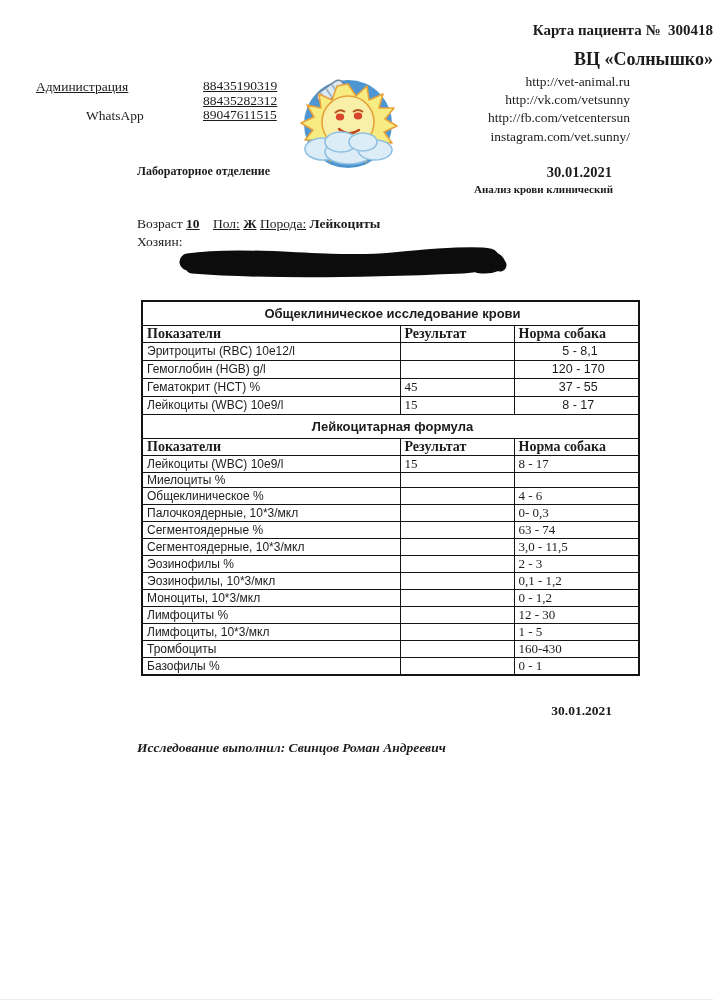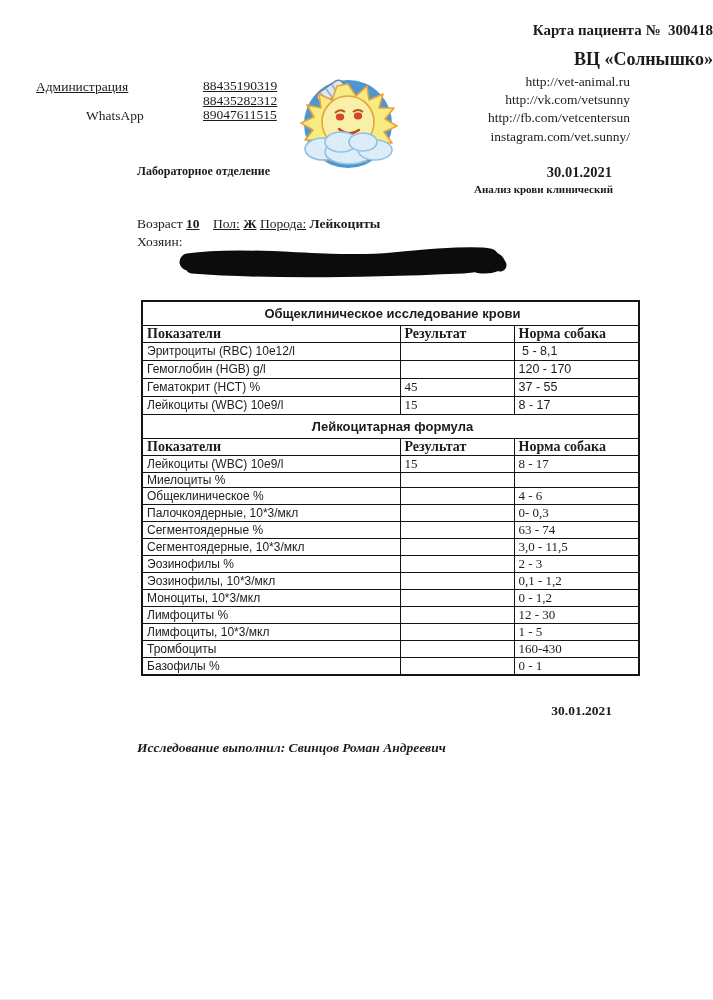--- a/index.html
+++ b/index.html
@@ -57,21 +57,21 @@
   td.sec-title {
     text-align:center; font-family:"Liberation Sans", sans-serif;
     font-weight:bold; font-size:13px; height:24px; padding:0;
   }
   tr.hdr td { font-weight:bold; font-size:14px; height:17px; }
   tr.r1 td { height:18px; }
   tr.r2 td { height:14.8px; }
   td.name { font-family:"Liberation Sans", sans-serif; font-size:12px; }
   td.res  { font-size:13px; padding-left:6px; }
   td.norm { padding-left:5px; font-size:13px; }
-  td.norm-sans { font-family:"Liberation Sans", sans-serif; font-size:12.5px; }
+  td.norm-sans { font-family:"Liberation Sans", sans-serif; font-size:12.5px;text-align:center; }
 
   .footer-line { position:absolute; left:137px; top:740px; font-weight:bold; font-style:italic; font-size:13.5px; }
   .date-bottom { position:absolute; right:101px; top:703px; font-weight:bold; font-size:13.5px; }
 </style>
 </head>
 <body>
 
 <div class="page">
 
   <div class="card-title">Карта пациента №  300418</div>

